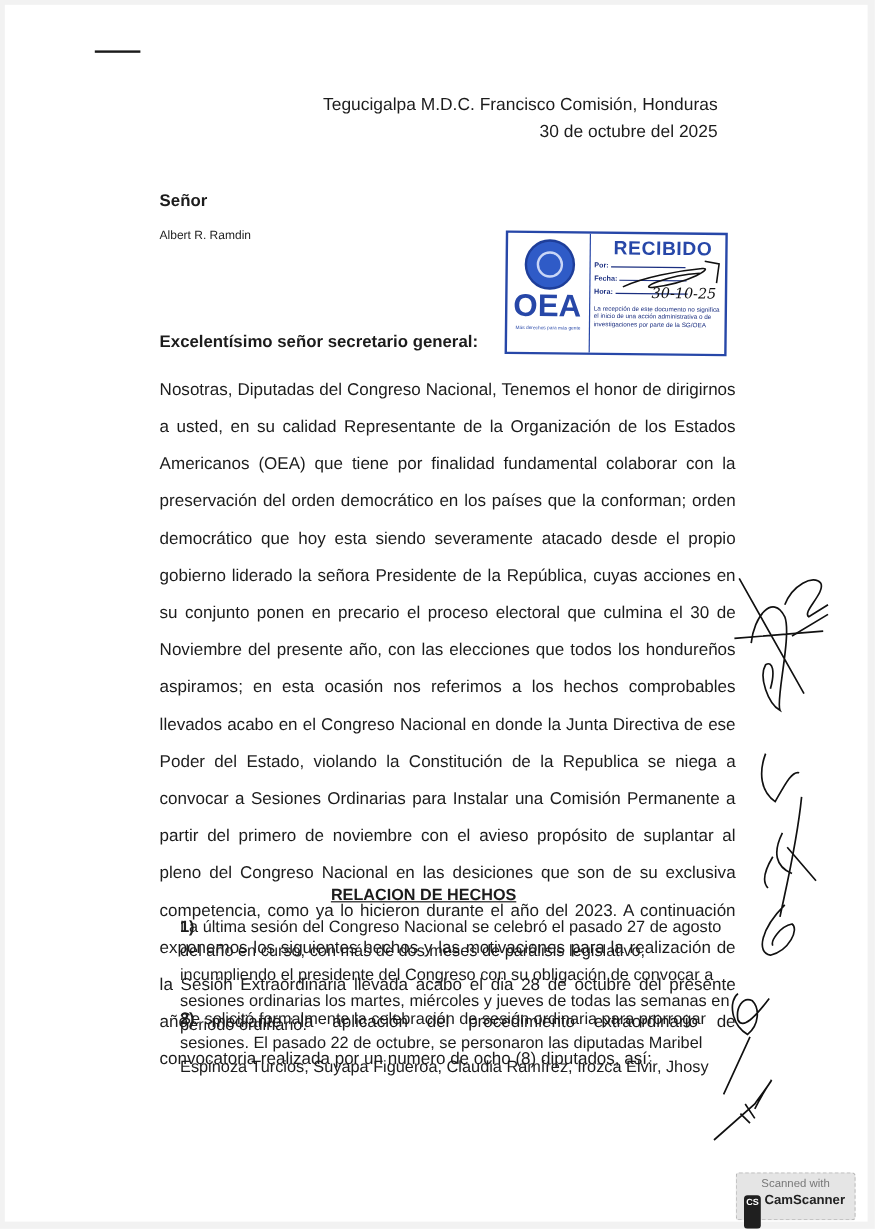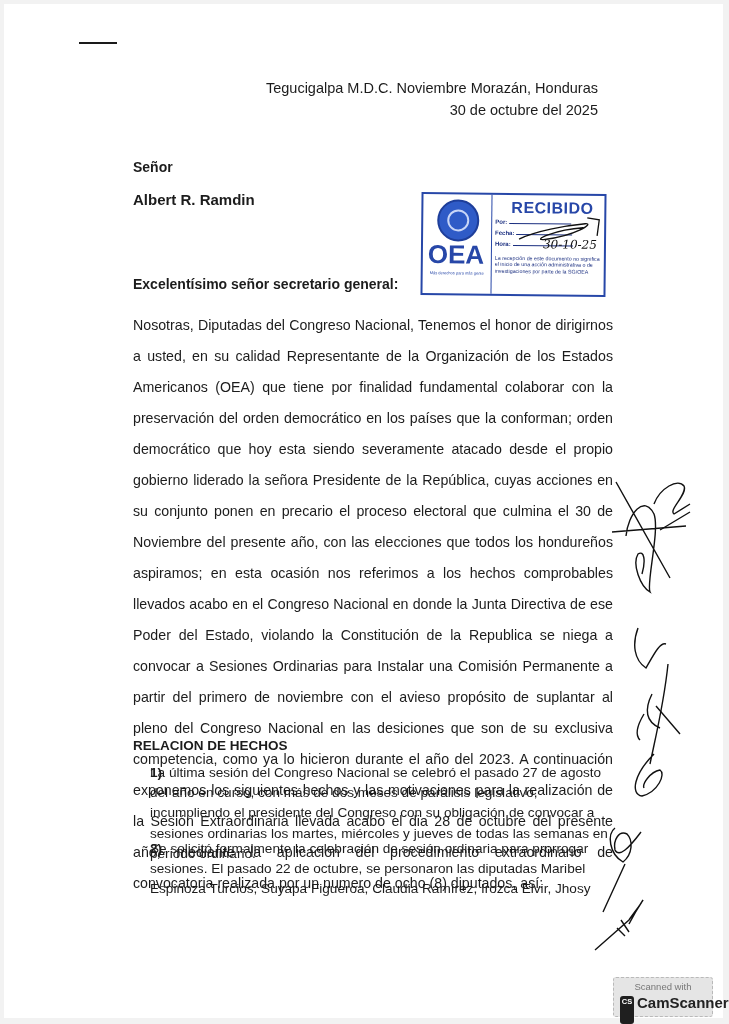--- a/index.html
+++ b/index.html
@@ -12,30 +12,30 @@
   }
   .page {
     position: absolute; left: 4px; top: 4px; width: 719px; height: 1014px;
     background: #ffffff;
   }
   .abs { position: absolute; }
   .dash { left: 75px; top: 38px; width: 38px; height: 2px; background: #1a1a1a; }
   .place { right: 125px; top: 76px; font-size: 14.5px; text-align: right; white-space: nowrap; }
   .date { right: 125px; top: 98px; font-size: 14.5px; text-align: right; white-space: nowrap; }
   .senor { left: 129px; top: 155px; font-size: 14px; font-weight: bold; }
-  .name { left: 129px; top: 187px; font-size: 15px; font-weight: bold; }
+  .name { left: 129px; top: 187px; font-size: 10px; font-weight: normal; }
   .title { left: 129px; top: 211px; font-size: 14px; font-weight: bold; }
   .saluto { left: 129px; top: 272px; font-size: 14px; font-weight: bold; }
 
   .body-para {
     left: 129px; top: 306px; width: 480px;
     font-size: 14.2px; line-height: 31px; text-align: justify;
     text-align-last: left;
   }
-  .heading { left: 129px; top: 734px; width: 440px; text-align: left; font-size: 13.5px; font-weight: bold; }
+  .heading { left: 129px; top: 734px; width: 440px; text-align: center; font-size: 13.5px; font-weight: bold; text-decoration: underline; }
   .list { left: 146px; width: 460px; font-size: 13.6px; line-height: 20.2px; }
   .item1 { top: 759px; }
   .item2 { top: 835px; }
   .list .num { position: absolute; left: 0; top: 0; font-weight: bold; }
   .list .txt { }
 
   
   .stamp {
     left: 417px; top: 189px; width: 181px; height: 99px;
     border: 2px solid #2747a8; transform: rotate(0.6deg);
@@ -55,30 +55,30 @@
   
   .sig { position: absolute; }
 
   
   .cs {
     left: 609px; top: 973px; width: 98px; height: 38px;
     border: 1px dashed #b9b9b9; border-radius: 3px; background: #e5e5e5;
   }
   .cs .t1 { position: absolute; left: 0; top: 3px; width: 100%; text-align: center; font-size: 9.5px; color: #777; }
   .cs .logo { position: absolute; left: 6px; top: 18px; width: 14px; height: 28px; background: #1f1f1f; border-radius: 3px; color: #fff; font-size: 7.5px; font-weight: bold; text-align: center; line-height: 12px; }
-  .cs .t2 { position: absolute; left: 23px; top: 16px; font-size: 15px; color: #222; font-weight: bold; }
+  .cs .t2 { position: absolute; left: 23px; top: 16px; font-size: 11px; color: #222; font-weight: bold; }
 </style>
 </head>
 <body>
 
 <div class="page">
 
   <div class="abs dash"></div>
 
-  <div class="abs place">Tegucigalpa M.D.C. Noviembre Morazán, Honduras</div>
+  <div class="abs place">Tegucigalpa M.D.C. Francisco Comisión, Honduras</div>
   <div class="abs date">30 de octubre del 2025</div>
 
   <div class="abs senor">Señor</div>
   <div class="abs name">Albert R. Ramdin</div>
 
   <div class="abs stamp">
     <div class="left">
       <div class="seal"></div>
       <div class="oea">OEA</div>
       <div class="motto">Más derechos para más gente</div>

